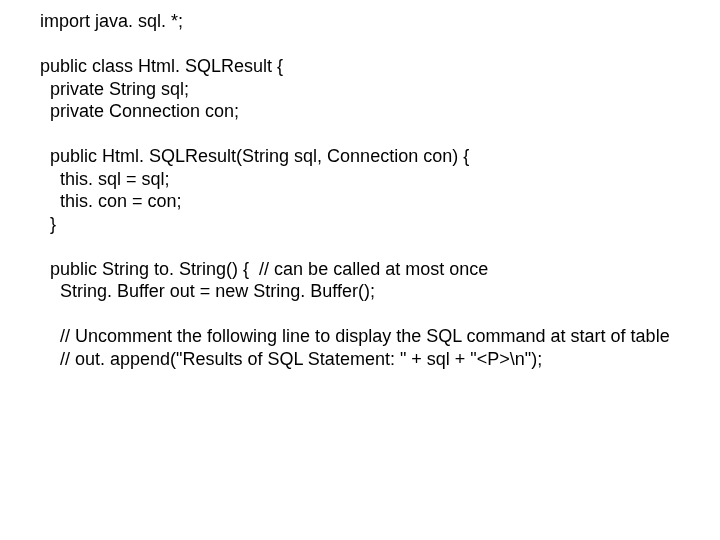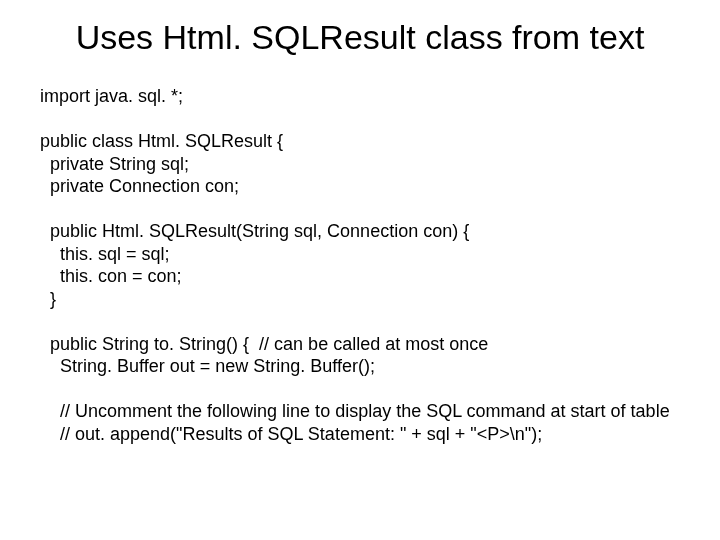--- a/index.html
+++ b/index.html
@@ -29,21 +29,20 @@
     font-size: 18px;
     line-height: 1.25;
     white-space: pre;
     font-family: Arial, Helvetica, sans-serif;
   }
 </style>
 </head>
 <body>
 
 <div class="slide">
-  <h1 class="title">Uses Html. SQLResult class from text</h1>
   <div class="code" id="code-block">import java. sql. *;
 
 public class Html. SQLResult {
   private String sql;
   private Connection con;
 
   public Html. SQLResult(String sql, Connection con) {
     this. sql = sql;
     this. con = con;
   }

